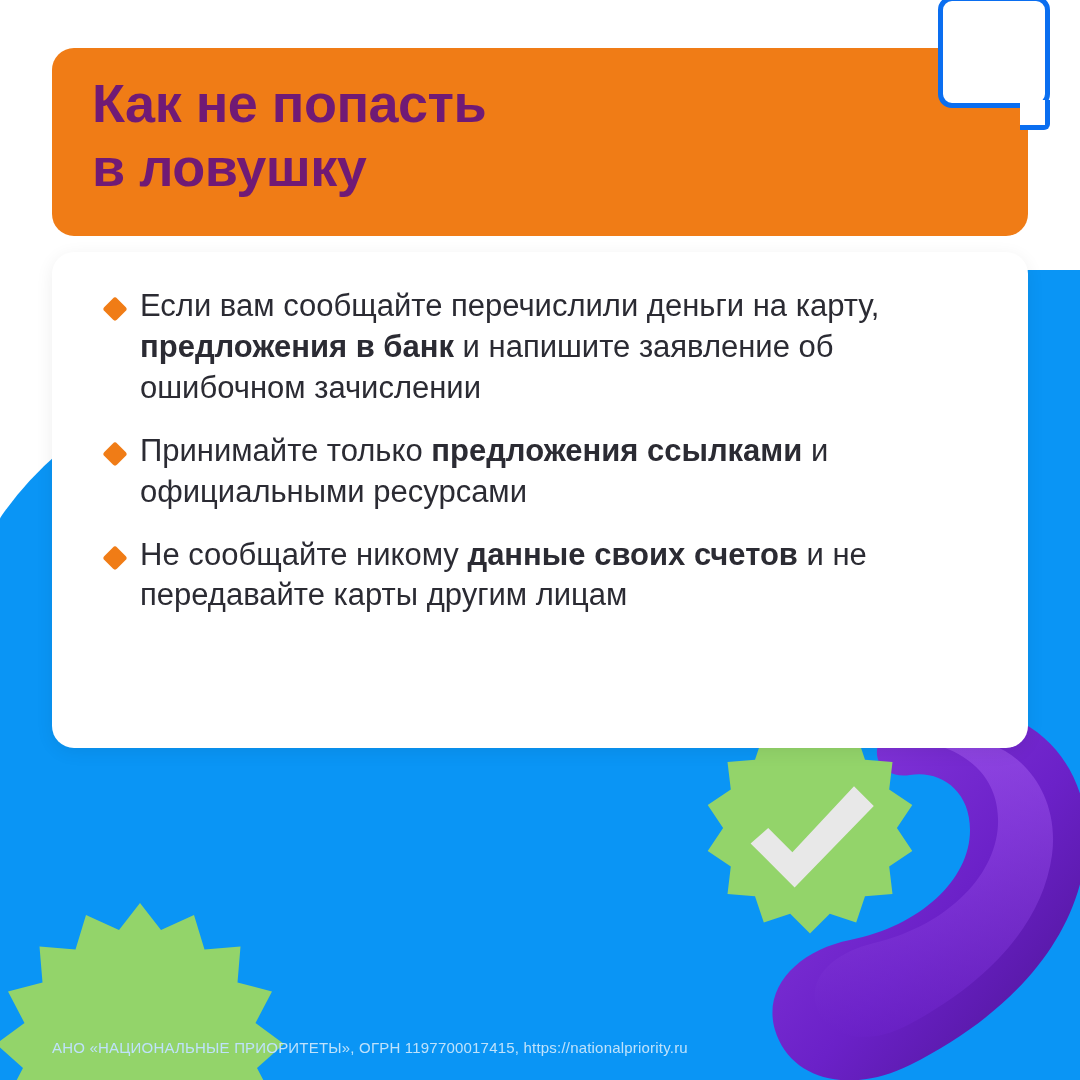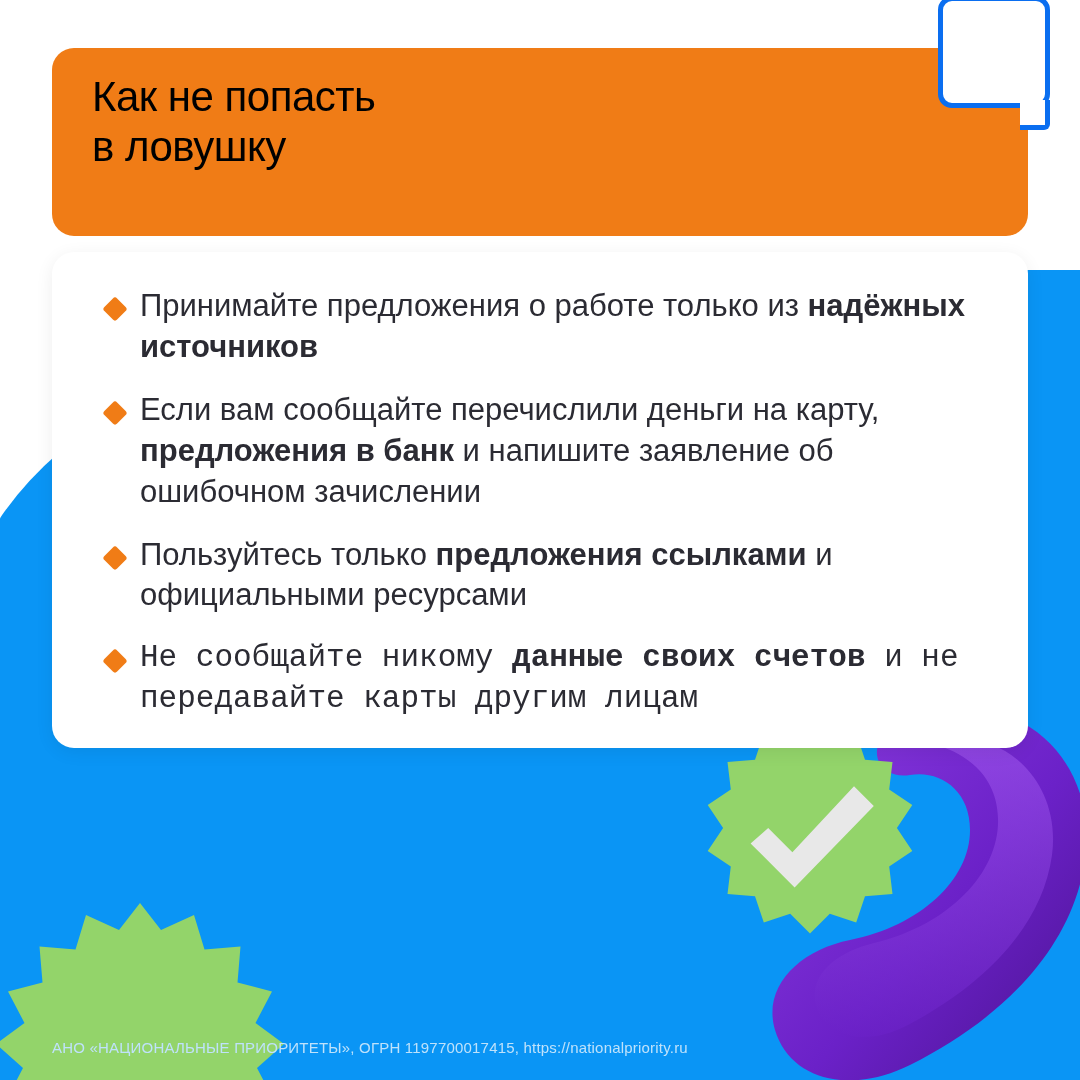--- a/index.html
+++ b/index.html
@@ -43,24 +43,24 @@
     left: 52px; top: 48px;
     width: 976px; height: 188px;
     background: #f07c16;
     border-radius: 22px;
     z-index: 5;
   }
   .header-title {
     position: absolute;
     left: 40px; top: 24px;
     width: 700px;
-    color: #000000;
-    font-size: 42px;
+    color: #701a75;
+    font-size: 54px;
     line-height: 1.18;
-    font-weight: normal;
+    font-weight: bold;
     letter-spacing: -0.5px;
     white-space: pre-line;
   }
 
   
   .rf-logo {
     position: absolute;
     right: 30px; top: -4px;
     width: 112px; height: 112px;
     background: #ffffff;
@@ -99,21 +99,21 @@
     box-shadow: 0 4px 18px rgba(0,0,0,0.07);
     z-index: 6;
     padding: 34px 44px 20px 48px;
   }
   .tips { list-style: none; }
   .tip {
     display: flex;
     align-items: flex-start;
     margin-bottom: 22px;
   }
-  .tip:last-child { margin-bottom: 0; font-family: Liberation Mono, monospace; }
+  .tip:last-child { margin-bottom: 0; }
   .tip-marker {
     flex: 0 0 auto;
     width: 18px; height: 18px;
     margin: 14px 16px 0 6px;
     background: #f07c16;
     transform: rotate(45deg);
     border-radius: 3px;
   }
   .tip-text {
     color: #2b2b33;
@@ -206,29 +206,25 @@
   </div>
 
   <div class="rf-logo">
     <div class="rf-tail"></div>
   </div>
 
   <div class="content-card">
     <ul class="tips" id="tips-list">
         <li class="tip">
           <span class="tip-marker"></span>
-          <span class="tip-text"><span>Принимайте предложения о работе только из </span><b>надёжных источников</b></span>
-        </li>
-        <li class="tip">
-          <span class="tip-marker"></span>
           <span class="tip-text"><span>Если вам сообщайте перечислили деньги на карту, </span><b>предложения в банк</b><span> и напишите заявление об ошибочном зачислении</span></span>
         </li>
         <li class="tip">
           <span class="tip-marker"></span>
-          <span class="tip-text"><span>Пользуйтесь только </span><b>предложения ссылками</b><span> и официальными ресурсами</span></span>
+          <span class="tip-text"><span>Принимайте только </span><b>предложения ссылками</b><span> и официальными ресурсами</span></span>
         </li>
         <li class="tip">
           <span class="tip-marker"></span>
           <span class="tip-text"><span>Не сообщайте никому </span><b>данные своих счетов</b><span> и не передавайте карты другим лицам</span></span>
         </li>
       </ul>
   </div>
 
   <div class="footer">АНО «НАЦИОНАЛЬНЫЕ ПРИОРИТЕТЫ»,  ОГРН 1197700017415, https://nationalpriority.ru</div>
 

